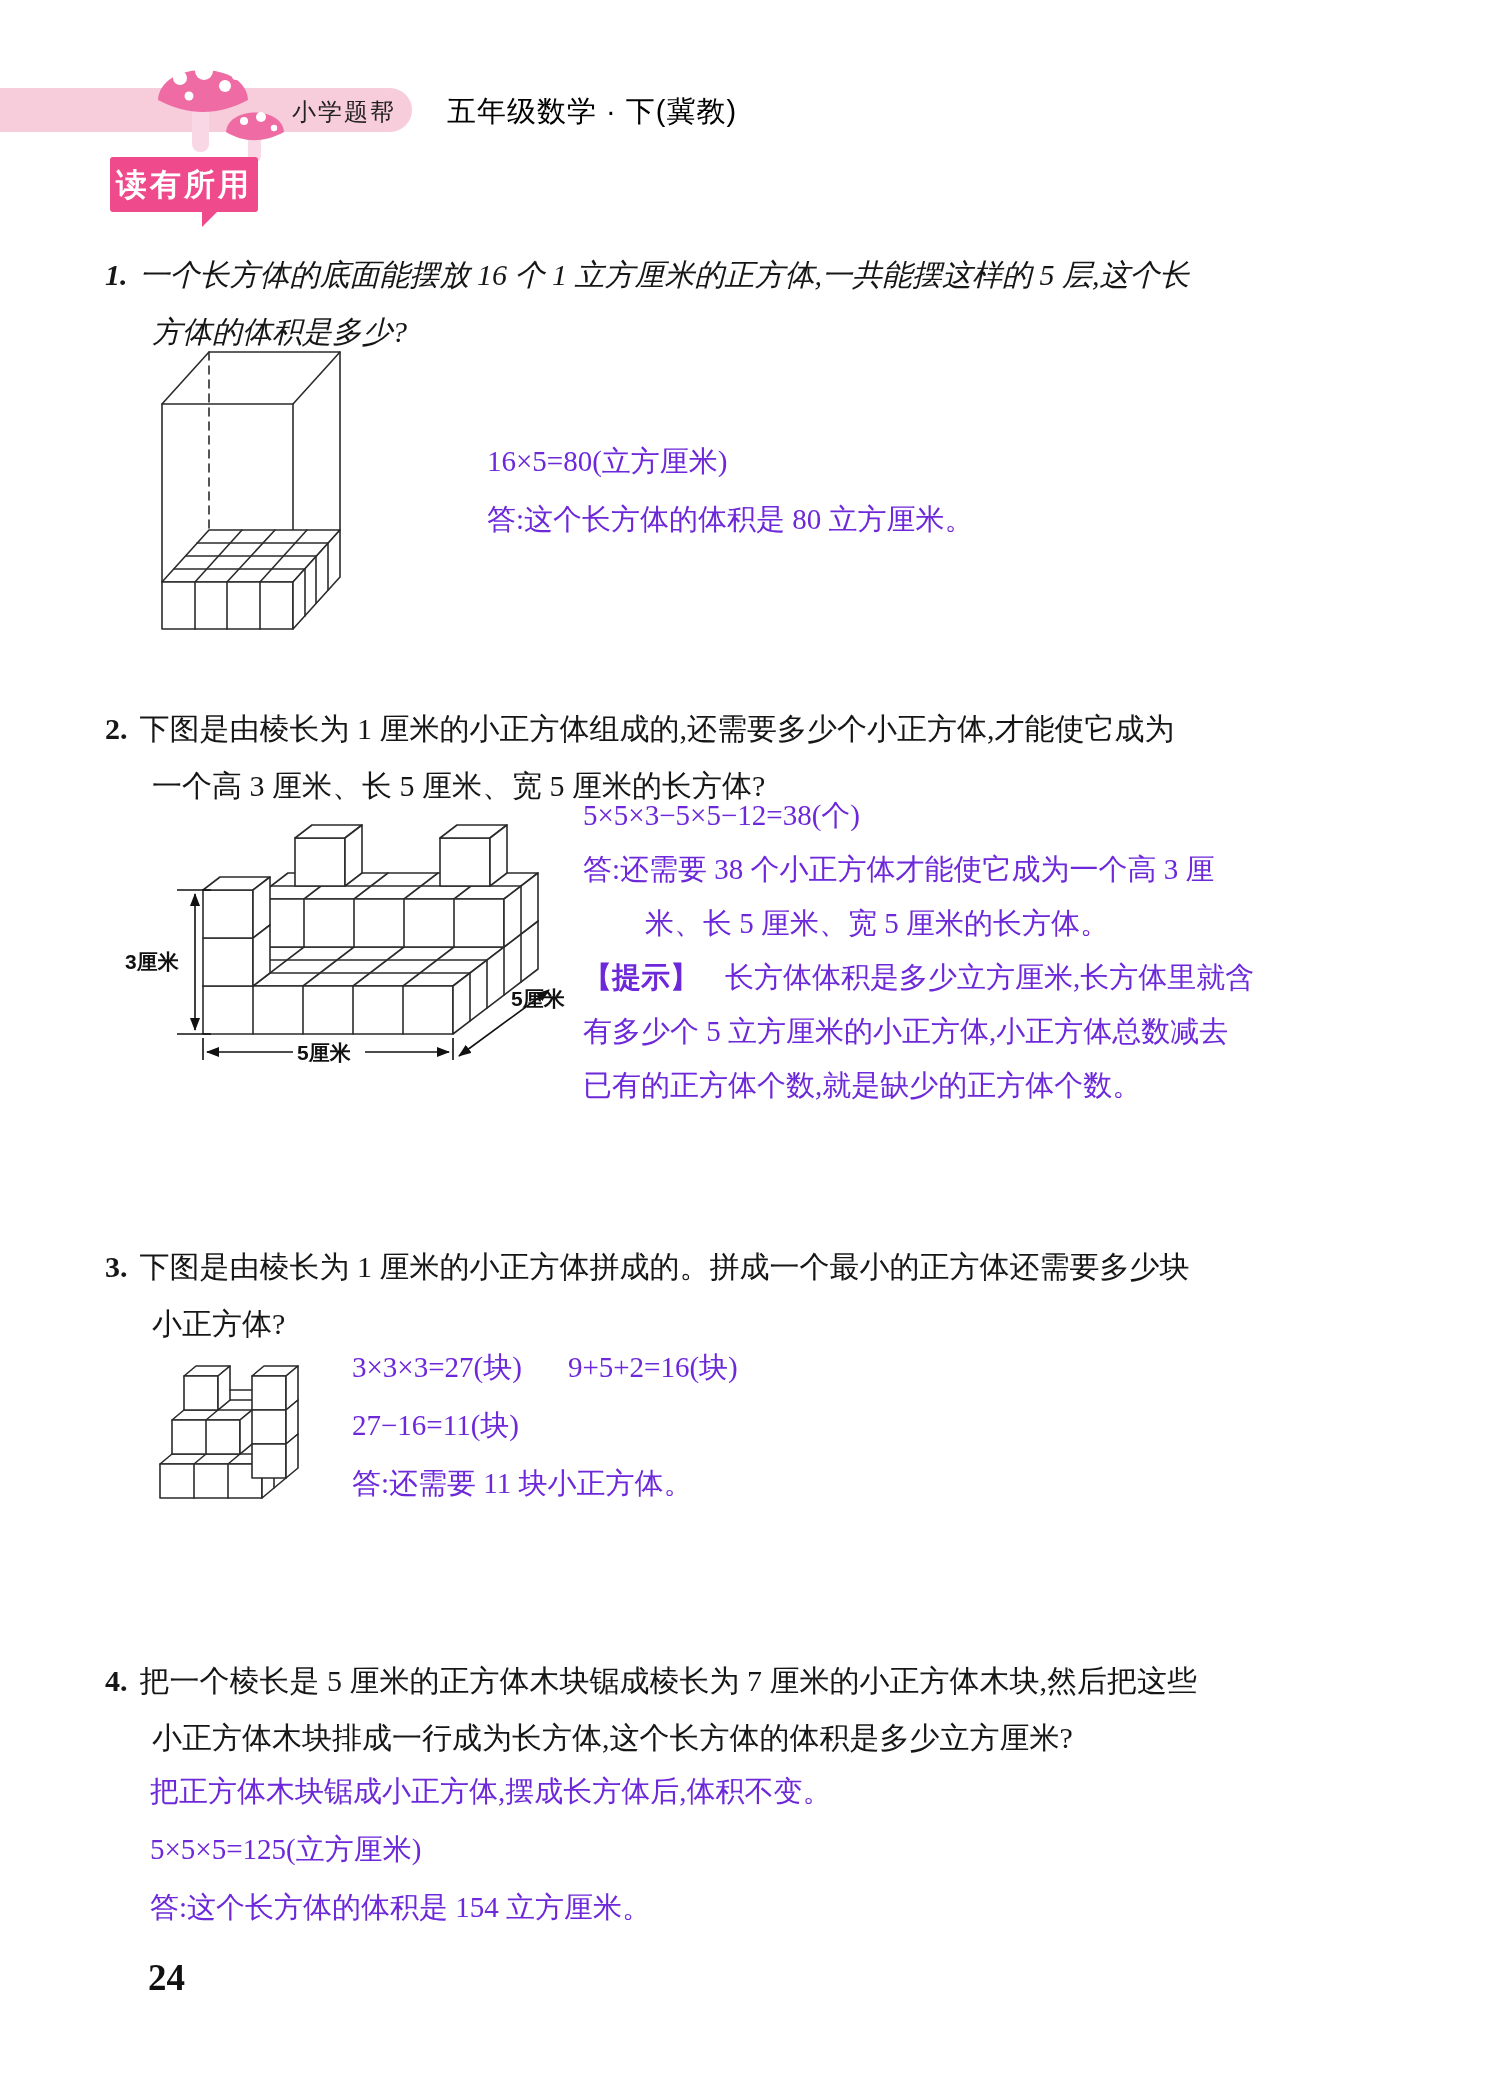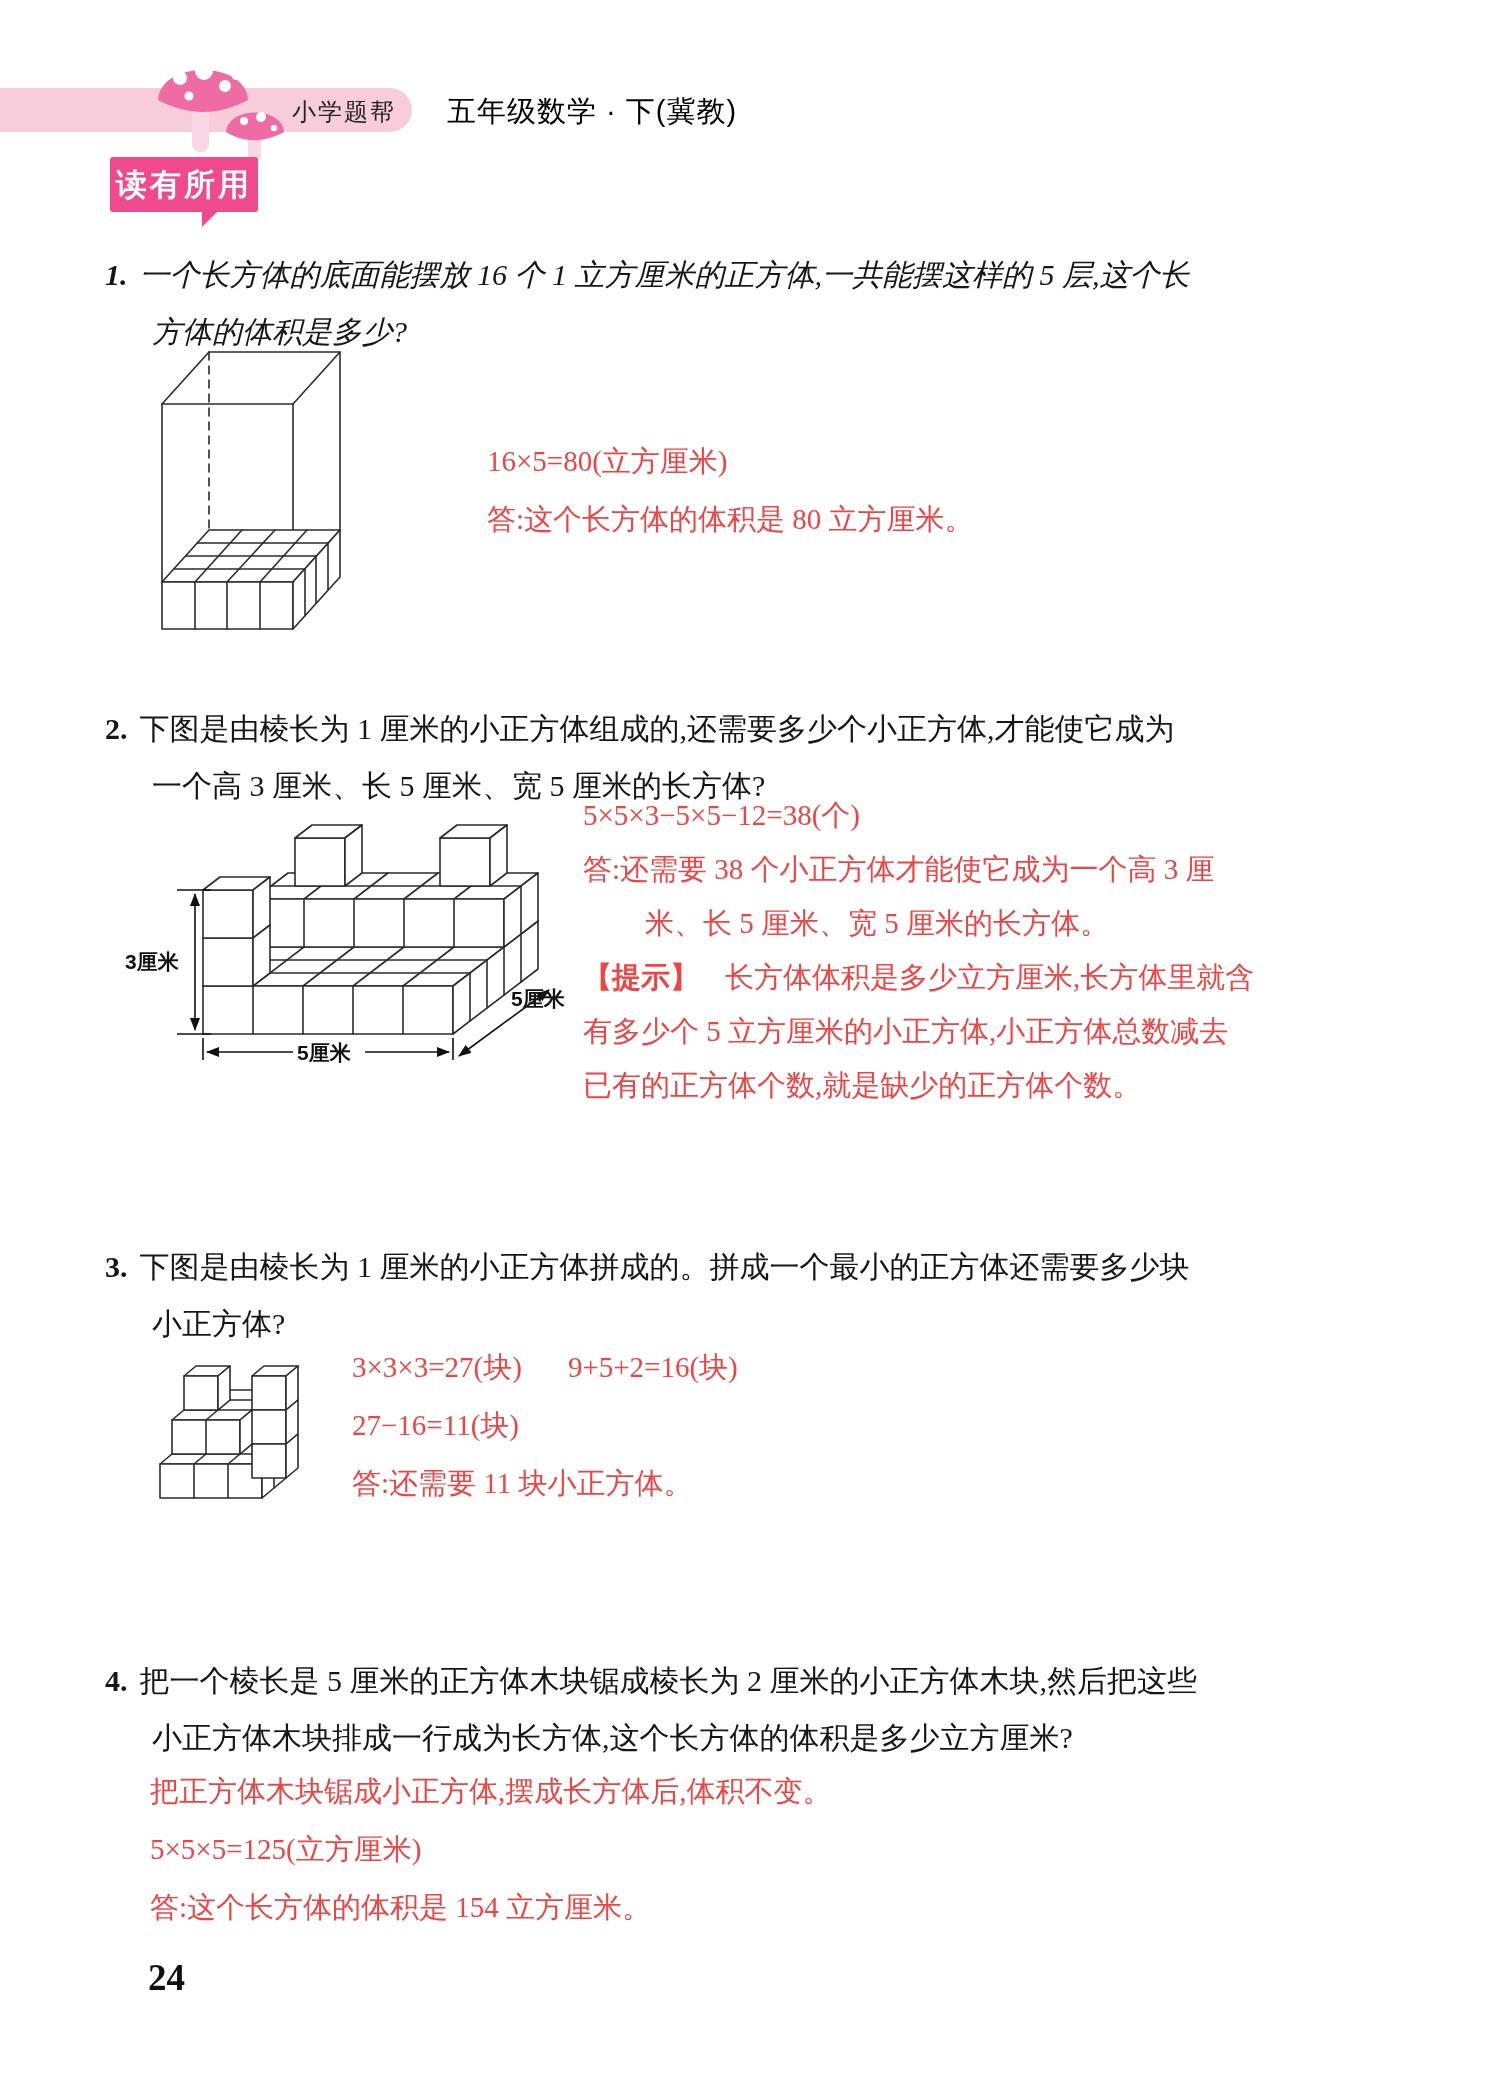--- a/index.html
+++ b/index.html
@@ -17,21 +17,21 @@
          border-radius:3px;color:#fff;font-size:31px;font-weight:bold;line-height:55px;
          text-align:center;letter-spacing:3px;font-family:"Liberation Sans",sans-serif;}
   .badge::after{content:"";position:absolute;left:92px;bottom:-15px;width:0;height:0;
          border-top:17px solid #ee4a8c;border-right:17px solid transparent;}
   
   .problem{position:absolute;left:105px;width:1360px;}
   .pline{font-size:30px;line-height:57px;white-space:nowrap;}
   .pline .pnum{font-weight:bold;margin-right:12px;}
   .indent{padding-left:47px;}
   
-  .answer{position:absolute;color:#ef4444;font-size:29px;line-height:58px;white-space:nowrap;}
+  .answer{position:absolute;color:#6d28d9;font-size:29px;line-height:58px;white-space:nowrap;}
   .answer .hint-label{font-weight:bold;margin-right:26px;}
   .answer .eq-gap{margin-left:46px;}
   .a2{line-height:54px;}
   .a2 .indent2{padding-left:62px;}
   .diagram{position:absolute;}
   .diagram svg{display:block;}
   .dim-label{font-family:"Liberation Sans",sans-serif;font-weight:bold;font-size:21px;fill:#111;}
   .page-number{position:absolute;left:148px;top:1956px;font-size:37px;font-weight:bold;color:#111;}
   .wire{stroke:#2b2b2b;stroke-width:1.6;fill:none;stroke-linejoin:round;stroke-linecap:round;}
   .face{stroke:#2b2b2b;stroke-width:1.6;fill:#ffffff;stroke-linejoin:round;}
@@ -229,21 +229,21 @@
     </svg>
   </div>
 
   <div class="answer" style="left:352px;top:1338px;">
     <div><span>3×3×3=27(块)</span><span class="eq-gap">9+5+2=16(块)</span></div>
     <div>27−16=11(块)</div>
     <div>答:还需要 11 块小正方体。</div>
   </div>
 
   <div class="problem" style="top:1652px;">
-    <div class="pline"><span class="pnum">4.</span><span>把一个棱长是 5 厘米的正方体木块锯成棱长为 2 厘米的小正方体木块,然后把这些</span></div>
+    <div class="pline"><span class="pnum">4.</span><span>把一个棱长是 5 厘米的正方体木块锯成棱长为 7 厘米的小正方体木块,然后把这些</span></div>
     <div class="pline indent">小正方体木块排成一行成为长方体,这个长方体的体积是多少立方厘米?</div>
   </div>
 
   <div class="answer" style="left:150px;top:1762px;">
     <div>把正方体木块锯成小正方体,摆成长方体后,体积不变。</div>
     <div>5×5×5=125(立方厘米)</div>
     <div>答:这个长方体的体积是 154 立方厘米。</div>
   </div>
 
   <div class="page-number">24</div>

